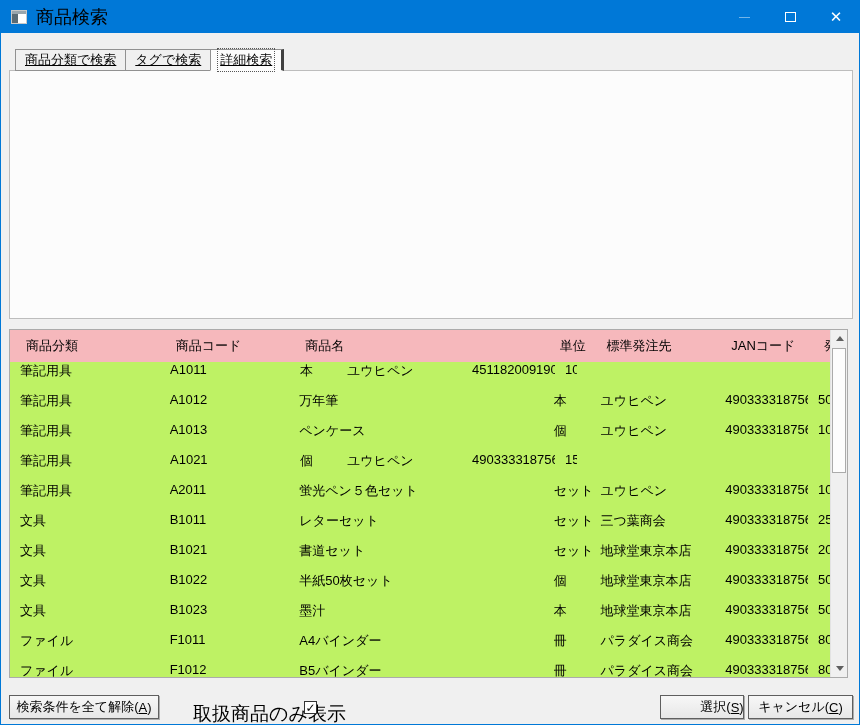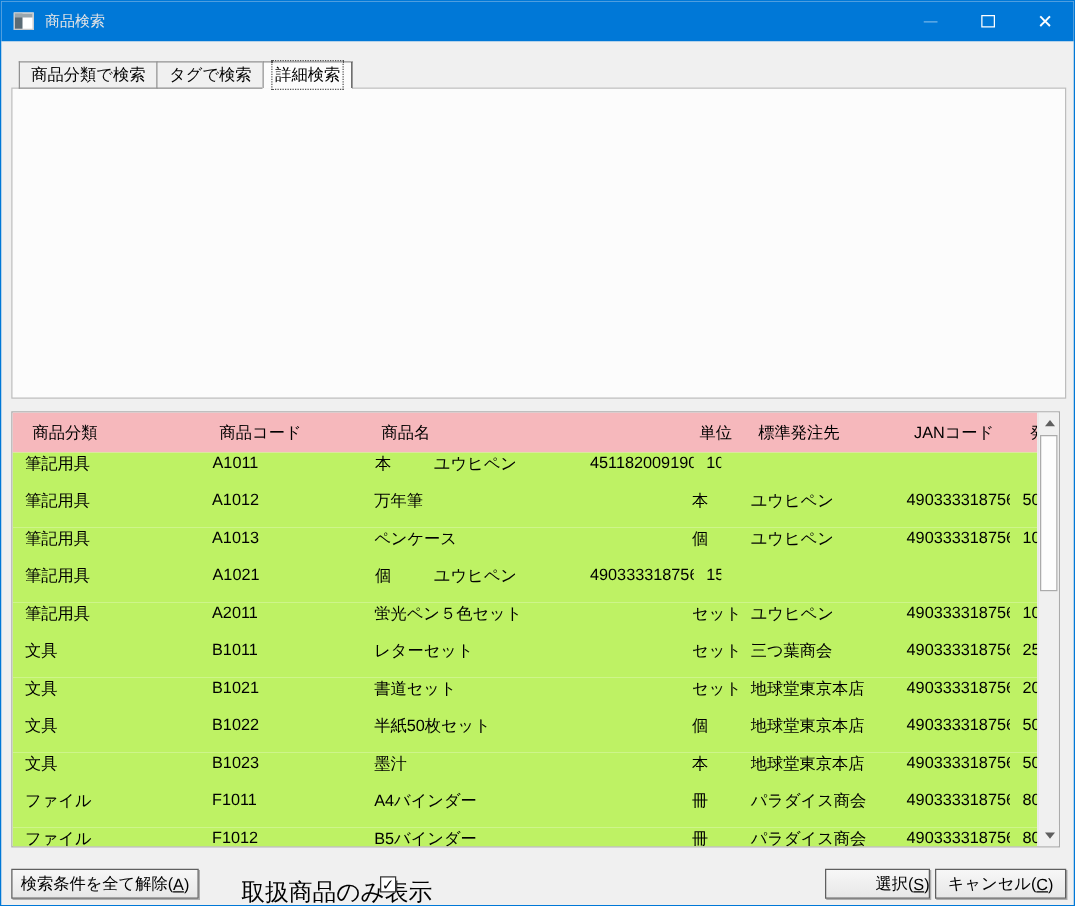--- a/index.html
+++ b/index.html
@@ -9,33 +9,33 @@
   .window { position:relative; width:860px; height:725px; background:#F0F0F0;
             border:1px solid #0078D7; overflow:hidden; }
 
   
   .titlebar { position:absolute; left:0; top:0; right:0; height:32px; background:#0078D7;
               display:flex; align-items:center; }
   .app-icon { width:16px; height:14px; margin-left:10px; background:#fff; border:1px solid #c9c9c9;
               position:relative; }
   .app-icon::before { content:""; position:absolute; left:0; top:0; bottom:0; width:6px; background:#5a6b75; }
   .app-icon::after { content:""; position:absolute; left:0; top:0; right:0; height:3px; background:#9aa6ad; }
-  .title-text { color:#e5e5e5; margin-left:9px; font-size:12px; }
+  .title-text { color:#000000; margin-left:9px; font-size:18px; }
   .caption-buttons { position:absolute; right:0; top:0; height:32px; display:flex; }
   .cap-btn { width:46px; height:32px; display:flex; align-items:center; justify-content:center;
              color:#fff; font-size:13px; }
   .cap-btn.min span { display:block; width:11px; height:1px; background:rgba(255,255,255,0.45); }
   .cap-btn.max span { display:block; width:11px; height:10px; border:1px solid #fff; }
   .cap-btn.close { font-size:15px; }
 
   
-  .tabstrip { position:absolute; left:14px; top:48px; height:22px; display:flex; z-index:3; }
+  .tabstrip { position:absolute; left:14px; top:48px; height:22px; display:flex; z-index:3;text-decoration:underline; }
   .tab { height:22px; padding:0 9px; display:flex; align-items:center; background:#F0F0F0;
          border:1px solid #919191; border-right:none; font-size:13px; }
-  .tab:last-child { border-right:1px solid #404040; }
+  .tab:last-child { border-right:3px solid #404040; }
   .tab.selected { background:#FCFCFC; border-bottom:1px solid #FCFCFC; position:relative; }
   .tab.selected .tab-label { outline:1px dotted #555; outline-offset:2px; }
 
   .tabpage { position:absolute; left:8px; top:69px; width:844px; height:249px;
              background:#FCFCFC; border:1px solid #BDBDBD; z-index:2; }
 
   
   .flabel { position:absolute; color:#993366; font-size:19px; white-space:nowrap; }
   .tinput { position:absolute; border:1px solid #7A7A7A; background:#fff; font-family:inherit;
             font-size:13px; padding:0 3px; outline:none; }

